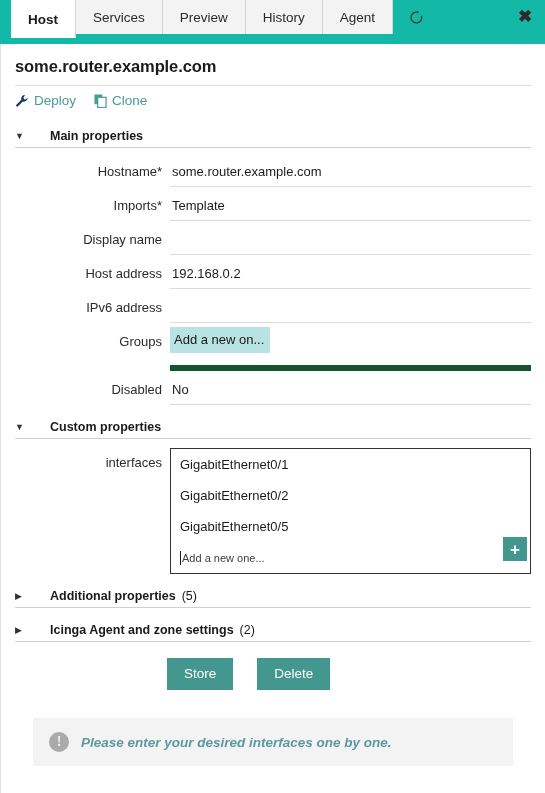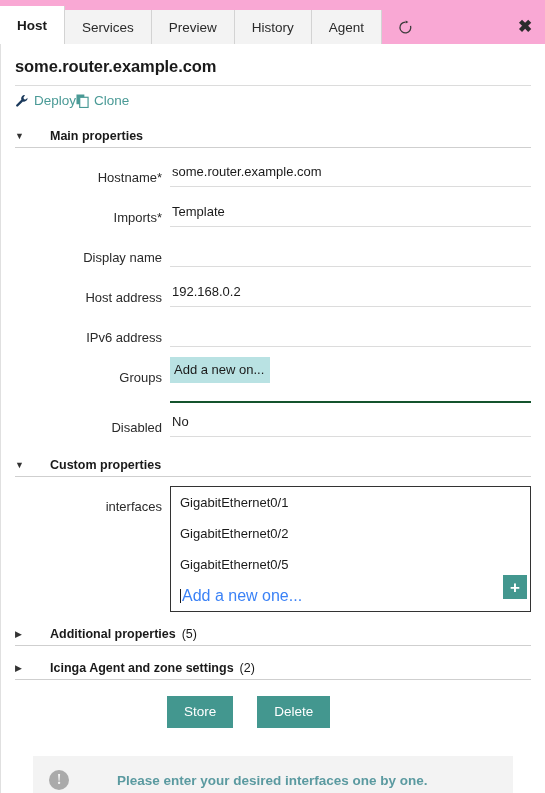--- a/index.html
+++ b/index.html
@@ -14,23 +14,24 @@
     position: relative;
     width: 545px; height: 793px;
     background: #ffffff;
     overflow: hidden;
   }
 
   
   .tabbar {
     position: relative;
     height: 44px;
-    background: #f9a8d4;
-    display: flex;
-    align-items: flex-end;
+    background: #14b8a6;
+    display: flex;
+    align-items: flex-start;
+    padding-left: 11px;
   }
   .tab {
     height: 34px;
     padding: 0 17px;
     display: flex;
     align-items: center;
     justify-content: center;
     font-size: 13.5px;
     color: #2a2a2a;
     background: #f3f3f3;
@@ -81,21 +82,21 @@
     font-weight: bold;
     color: #1a1a1a;
     padding: 13px 0 9px 0;
     border-bottom: 1px solid #dcdcdc;
     letter-spacing: -0.1px;
   }
 
   .actions {
     display: flex;
     align-items: center;
-    gap: 0;
+    gap: 18px;
     padding: 7px 0 6px 0;
   }
   .action {
     display: flex;
     align-items: center;
     gap: 5px;
     font-size: 13.5px;
     color: #4a9a96;
     cursor: pointer;
   }
@@ -138,42 +139,41 @@
     margin-bottom: 4px;
   }
   .row .lab {
     width: 155px;
     text-align: right;
     padding-right: 8px;
     font-size: 13px;
     color: #2a2a2a;
     line-height: 30px;
     white-space: nowrap;
-    margin-top: 6px;
   }
   .row .ctl {
     flex: 1;
     min-width: 0;
   }
   .inp {
     width: 100%;
     height: 30px;
     line-height: 30px;
     font-size: 13px;
     color: #1a1a1a;
     border: none;
     border-bottom: 1px solid #dcdcdc;
     background: transparent;
     outline: none;
     font-family: "Liberation Sans", sans-serif;
     padding: 0 2px;
   }
   .sel-wrap {
-    border-bottom: 2px solid #14532d;
-    padding-bottom: 18px;
+    border-bottom: 6px solid #14532d;
+    padding-bottom: 12px;
   }
   .sel-hl {
     display: inline-block;
     background: #b9e2e3;
     font-size: 13px;
     color: #1a1a1a;
     padding: 4px 6px 4px 4px;
     line-height: 18px;
     cursor: pointer;
   }
@@ -198,22 +198,22 @@
     height: 31px;
   }
   .mb-caret {
     display: inline-block;
     width: 1px;
     height: 14px;
     background: #1a1a1a;
     margin-right: 1px;
   }
   .mb-new-text {
-    font-size: 16px;
-    color: #3b82f6;
+    font-size: 11px;
+    color: #404040;
   }
   .mb-plus {
     position: absolute;
     right: 3px;
     top: -5px;
     width: 24px;
     height: 24px;
     background: #43978f;
     color: #ffffff;
     display: flex;
@@ -261,23 +261,23 @@
     display: flex;
     align-items: center;
     justify-content: center;
     font-size: 14px;
     font-weight: bold;
     font-family: "Liberation Serif", serif;
     flex: 0 0 auto;
   }
   .info-text {
     font-size: 13.5px;
+    font-style: italic;
     font-weight: bold;
     color: #5b9aa0;
-    margin-left: 36px;
   }
   svg { display: block; }
 </style>
 </head>
 <body>
 
 <div id="app">
 
   <div class="tabbar">
     <div class="tab active">

